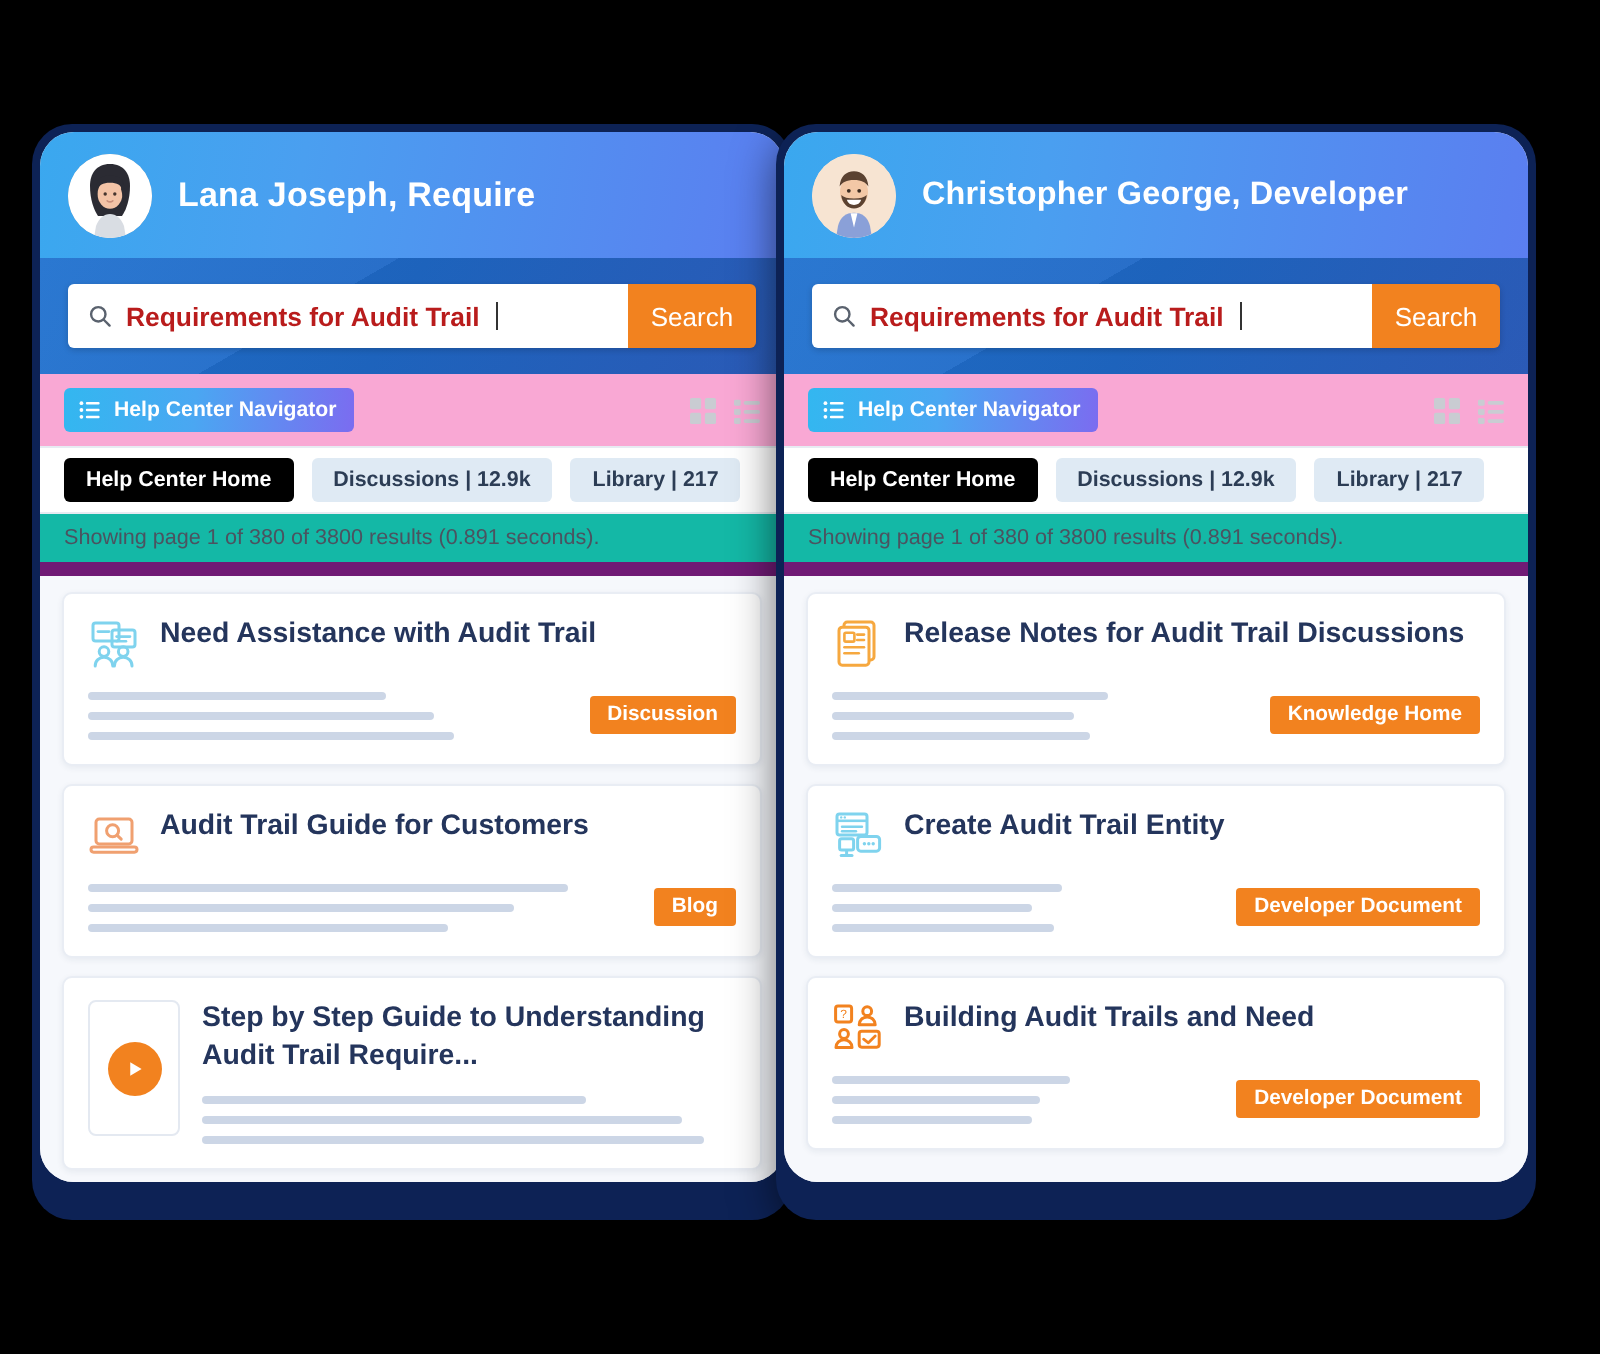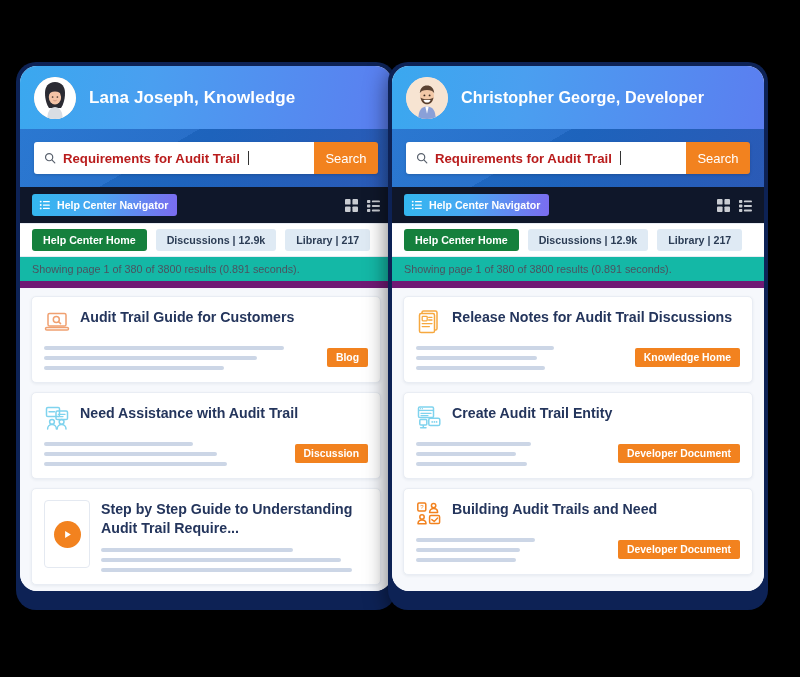--- a/index.html
+++ b/index.html
@@ -135,21 +135,21 @@
     color: #fff;
     font-size: 13px;
     display: flex;
     align-items: center;
     justify-content: center;
   }
 
   
   .nav-row {
     flex: 0 0 37px;
-    background: #0f172a;
+    background: #f9a8d4;
     border-bottom: 1px solid #e7ebf2;
     display: flex;
     align-items: center;
     padding: 4px 12px;
   }
   .nav-pill {
     display: flex;
     align-items: center;
     gap: 6px;
     height: 22px;
@@ -187,21 +187,21 @@
     border-radius: 3px;
     font-size: 10.7px;
     font-weight: bold;
     display: flex;
     align-items: center;
     white-space: nowrap;
     background: #dfeaf4;
     color: #2c3d55;
   }
   .tab.active {
-    background: #15803d;
+    background: #000000;
     color: #ffffff;
   }
 
   
   .results-meta {
     flex: 0 0 31px;
     background: #14b8a6;
     display: flex;
     align-items: center;
     padding: 0 12px;
@@ -303,21 +303,21 @@
             <path d="M21 5c-7 0-10 5-10 11 0 7 2 12 4 15h12c2-3 4-8 4-15 0-6-3-11-10-11z" fill="#2b2b33"></path>
             <path d="M14 36c1.5-4 4-6 7-6s5.5 2 7 6l1 6H13z" fill="#d9dde3"></path>
             <ellipse cx="21" cy="20" rx="6.2" ry="7.4" fill="#f3c3a6"></ellipse>
             <path d="M15 13c2-3 10-3 12 0 1 2 .6 4 .2 5-.6-2.4-2.6-3.6-6.2-3.6s-5.6 1.2-6.2 3.6c-.4-1-.8-3 .2-5z" fill="#2b2b33"></path>
             <circle cx="18.6" cy="20" r=".85" fill="#45352e"></circle>
             <circle cx="23.4" cy="20" r=".85" fill="#45352e"></circle>
             <path d="M19.6 23.4c.8.6 2 .6 2.8 0" stroke="#c98e7a" stroke-width=".8" fill="none" stroke-linecap="round"></path>
             <path d="M27.5 14c1.6 4 1.8 10 1 14.5-.5-4-1.2-8-2-11z" fill="#2b2b33"></path>
           </svg>
         </div>
-        <div class="user-name">Lana Joseph, Knowledge</div>
+        <div class="user-name">Lana Joseph, Require</div>
       </div>
 
       <div class="search-band">
         <div class="search-wrap">
           <div class="search-input-box">
             <svg class="mag-icon" viewBox="0 0 14 14">
               <circle cx="6" cy="6" r="4.2" fill="none" stroke="#5a626e" stroke-width="1.4"></circle>
               <line x1="9.2" y1="9.2" x2="12.6" y2="12.6" stroke="#5a626e" stroke-width="1.4" stroke-linecap="round"></line>
             </svg>
             <span class="search-value" title="Requirements for Audit Trail">Requirements for Audit Trail</span>
@@ -359,40 +359,20 @@
 
       <div class="tabs-row">
         <div class="tab active">Help Center Home</div>
         <div class="tab">Discussions | 12.9k</div>
         <div class="tab">Library | 217</div>
       </div>
 
       <div class="results-meta">Showing page 1 of 380 of 3800 results (0.891 seconds).</div>
 
       <div class="results">
-
-        <div class="card">
-          <div class="card-head">
-            <svg class="card-icon" viewBox="0 0 26 26">
-              <rect x="4" y="4.5" width="18" height="12.5" rx="1.6" fill="none" stroke="#f0a070" stroke-width="1.5"></rect>
-              <rect x="1.5" y="18.5" width="23" height="2.6" rx="1.3" fill="none" stroke="#f0a070" stroke-width="1.5"></rect>
-              <circle cx="12.3" cy="10.4" r="3" fill="none" stroke="#f0a070" stroke-width="1.5"></circle>
-              <line x1="14.6" y1="12.7" x2="16.6" y2="14.6" stroke="#f0a070" stroke-width="1.5" stroke-linecap="round"></line>
-            </svg>
-            <div class="card-title">Audit Trail Guide for Customers</div>
-          </div>
-          <div class="card-body">
-            <div class="lines">
-              <div class="ln" style="width:88%"></div>
-              <div class="ln" style="width:78%"></div>
-              <div class="ln" style="width:66%"></div>
-            </div>
-            <div class="badge">Blog</div>
-          </div>
-        </div>
 
         <div class="card">
           <div class="card-head">
             <svg class="card-icon" viewBox="0 0 26 26">
               <rect x="2.5" y="2.5" width="13" height="9" rx="1.3" fill="none" stroke="#7fd3ee" stroke-width="1.5"></rect>
               <line x1="5" y1="6.8" x2="10.5" y2="6.8" stroke="#7fd3ee" stroke-width="1.4" stroke-linecap="round"></line>
               <rect x="12" y="6" width="11.5" height="8.5" rx="1.3" fill="none" stroke="#7fd3ee" stroke-width="1.5"></rect>
               <line x1="14.3" y1="9.3" x2="21" y2="9.3" stroke="#7fd3ee" stroke-width="1.3" stroke-linecap="round"></line>
               <line x1="14.3" y1="11.6" x2="19" y2="11.6" stroke="#7fd3ee" stroke-width="1.3" stroke-linecap="round"></line>
               <circle cx="8" cy="16.8" r="2.4" fill="none" stroke="#7fd3ee" stroke-width="1.5"></circle>
@@ -402,20 +382,40 @@
             </svg>
             <div class="card-title">Need Assistance with Audit Trail</div>
           </div>
           <div class="card-body">
             <div class="lines">
               <div class="ln" style="width:62%"></div>
               <div class="ln" style="width:72%"></div>
               <div class="ln" style="width:76%"></div>
             </div>
             <div class="badge">Discussion</div>
+          </div>
+        </div>
+
+        <div class="card">
+          <div class="card-head">
+            <svg class="card-icon" viewBox="0 0 26 26">
+              <rect x="4" y="4.5" width="18" height="12.5" rx="1.6" fill="none" stroke="#f0a070" stroke-width="1.5"></rect>
+              <rect x="1.5" y="18.5" width="23" height="2.6" rx="1.3" fill="none" stroke="#f0a070" stroke-width="1.5"></rect>
+              <circle cx="12.3" cy="10.4" r="3" fill="none" stroke="#f0a070" stroke-width="1.5"></circle>
+              <line x1="14.6" y1="12.7" x2="16.6" y2="14.6" stroke="#f0a070" stroke-width="1.5" stroke-linecap="round"></line>
+            </svg>
+            <div class="card-title">Audit Trail Guide for Customers</div>
+          </div>
+          <div class="card-body">
+            <div class="lines">
+              <div class="ln" style="width:88%"></div>
+              <div class="ln" style="width:78%"></div>
+              <div class="ln" style="width:66%"></div>
+            </div>
+            <div class="badge">Blog</div>
           </div>
         </div>
 
         <div class="card video">
           <div class="card-inner">
             <div class="thumb">
               <div class="play">
                 <svg viewBox="0 0 12 12">
                   <polygon points="3.4,2.3 9.6,6 3.4,9.7" fill="#ffffff"></polygon>
                 </svg>

